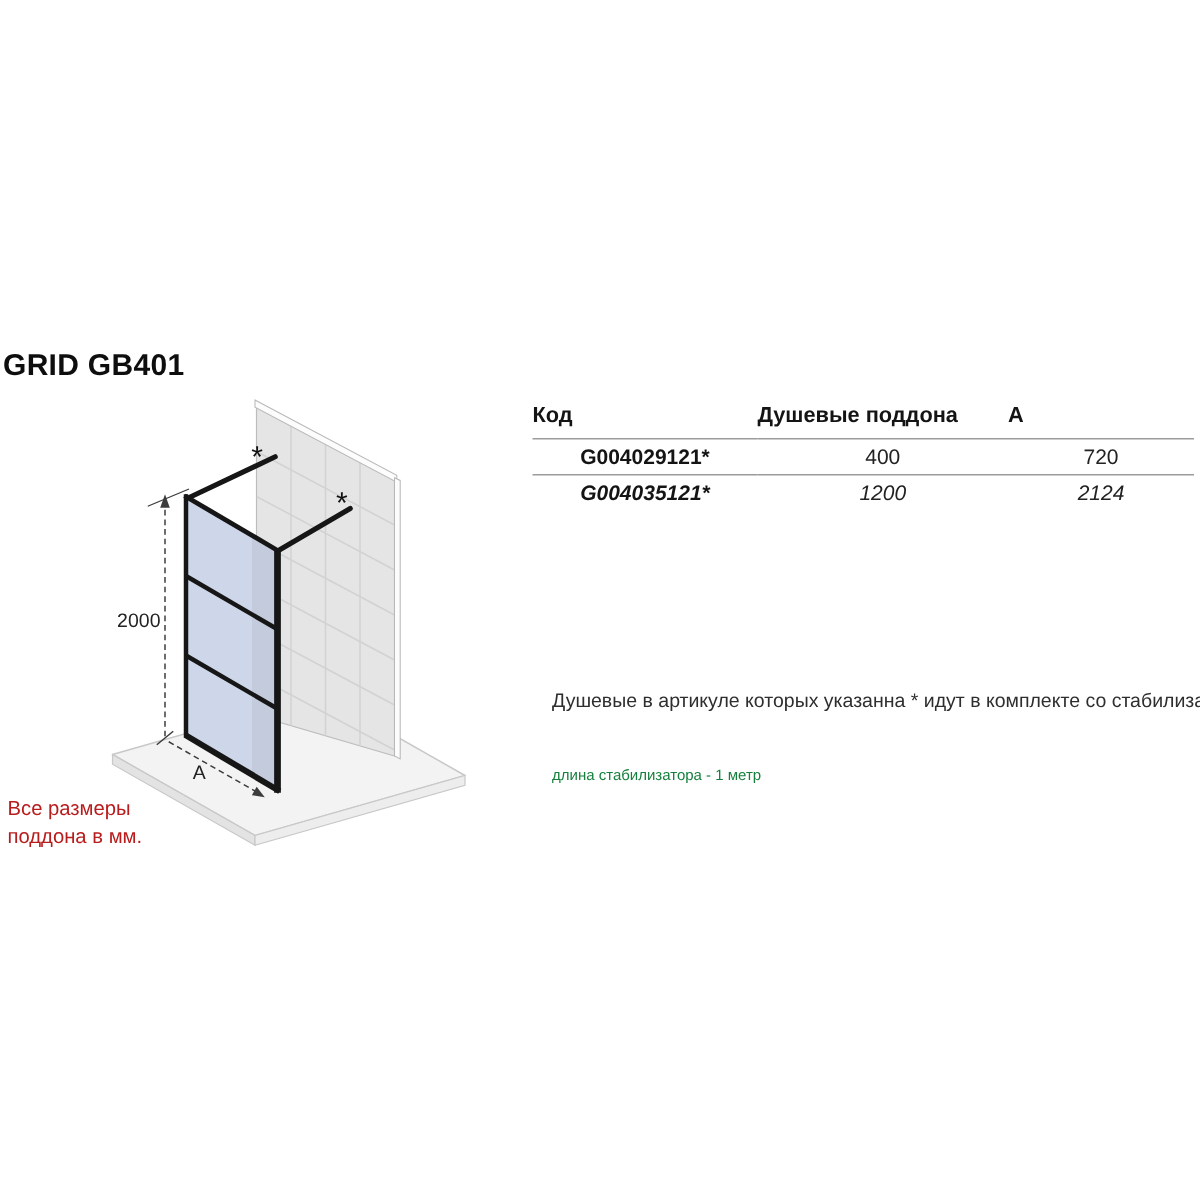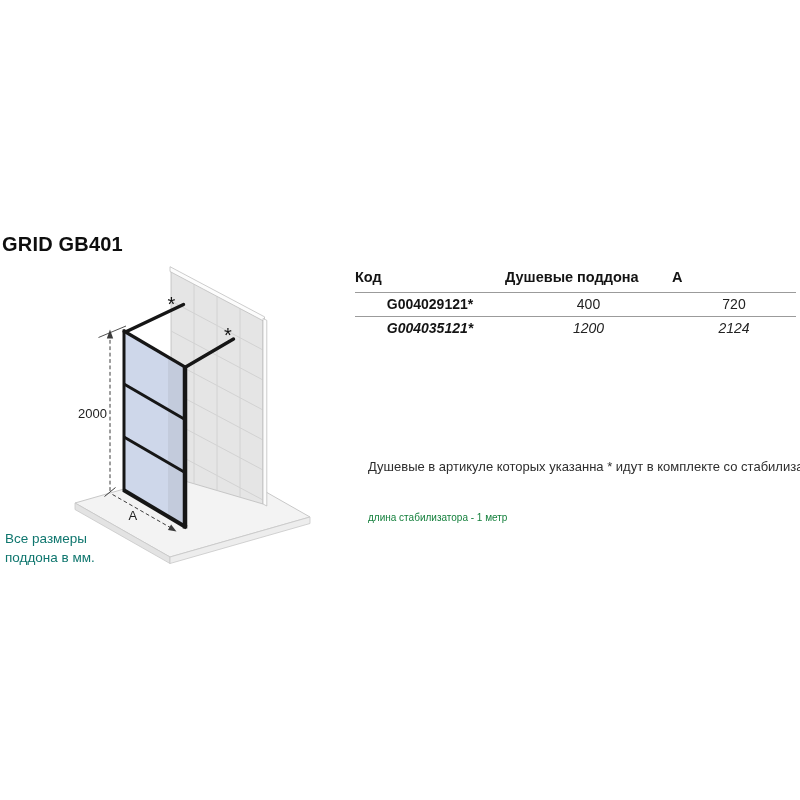--- a/index.html
+++ b/index.html
@@ -10,21 +10,21 @@
 
   .product-title {
     position: absolute; left: 2px; top: 233px;
     font-size: 20px; font-weight: 700; color: #0e0e0e; letter-spacing: 0.2px; text-align: right;
   }
 
   .diagram-svg { position: absolute; left: 55px; top: 255px; width: 270px; height: 330px; }
 
   .units-note {
     position: absolute; left: 5px; top: 530px;
-    font-size: 13.5px; line-height: 18.5px; color: #0f766e;
+    font-size: 13.5px; line-height: 18.5px; color: #b91c1c;
   }
 
   .spec-table {
     position: absolute; left: 355px; top: 262px; width: 441px;
     border-collapse: collapse; table-layout: fixed;
   }
   .spec-table col.c1 { width: 150px; }
   .spec-table col.c2 { width: 167px; }
   .spec-table col.c3 { width: 124px; }
   .spec-table th {

